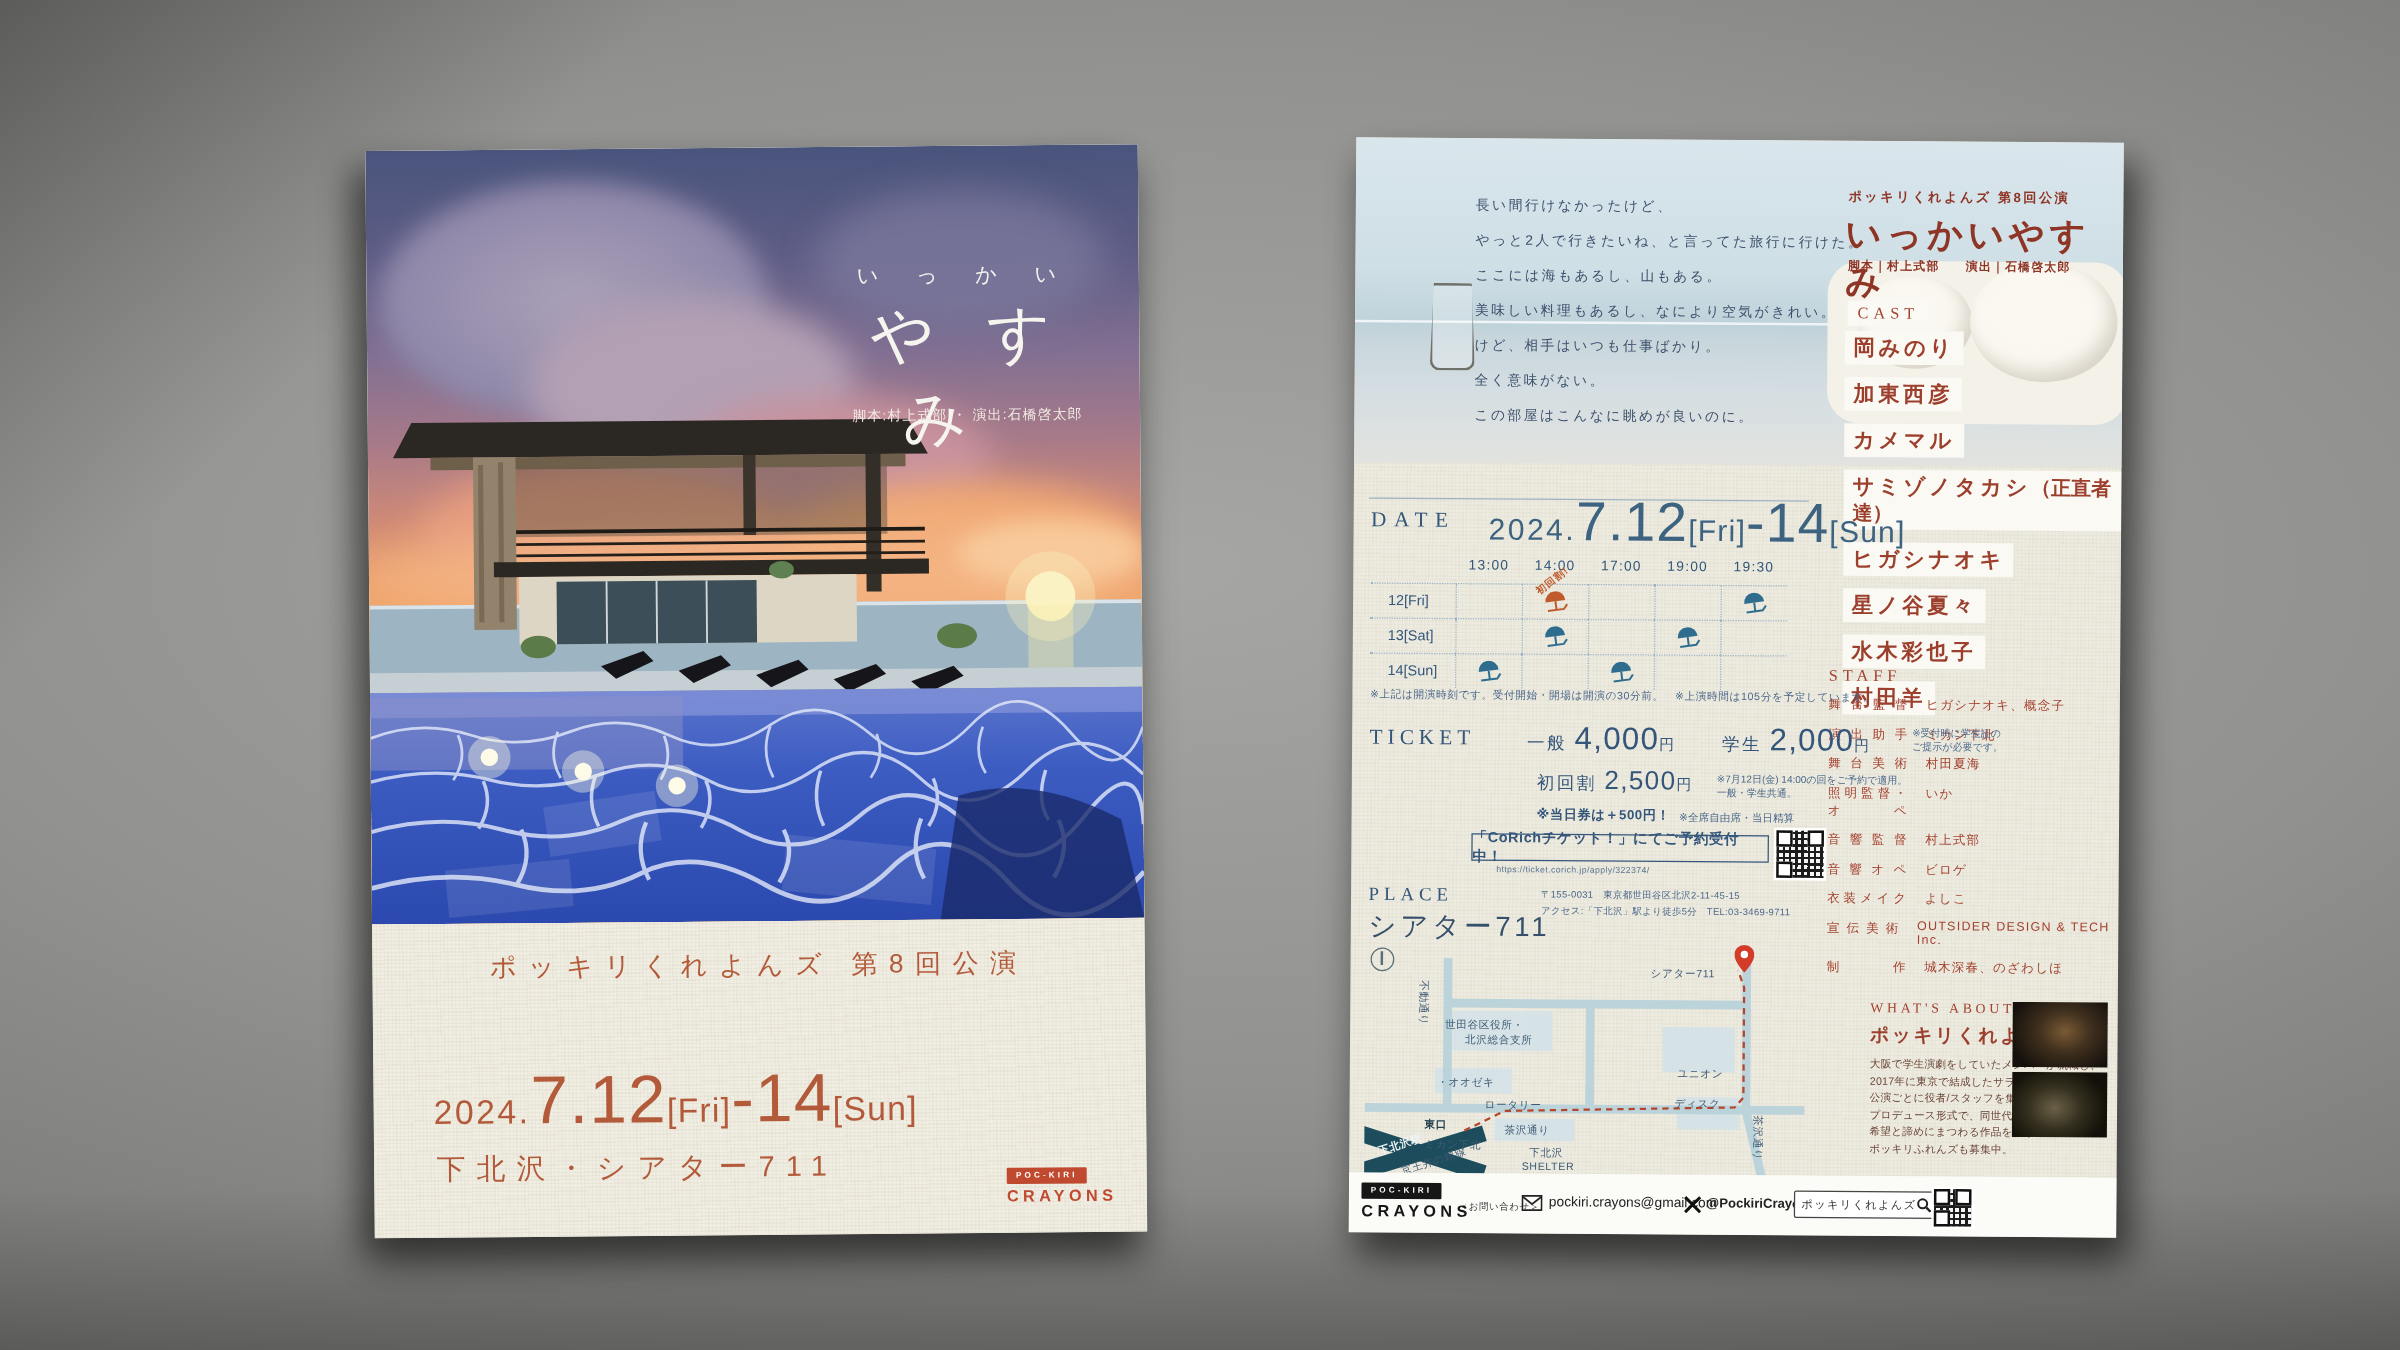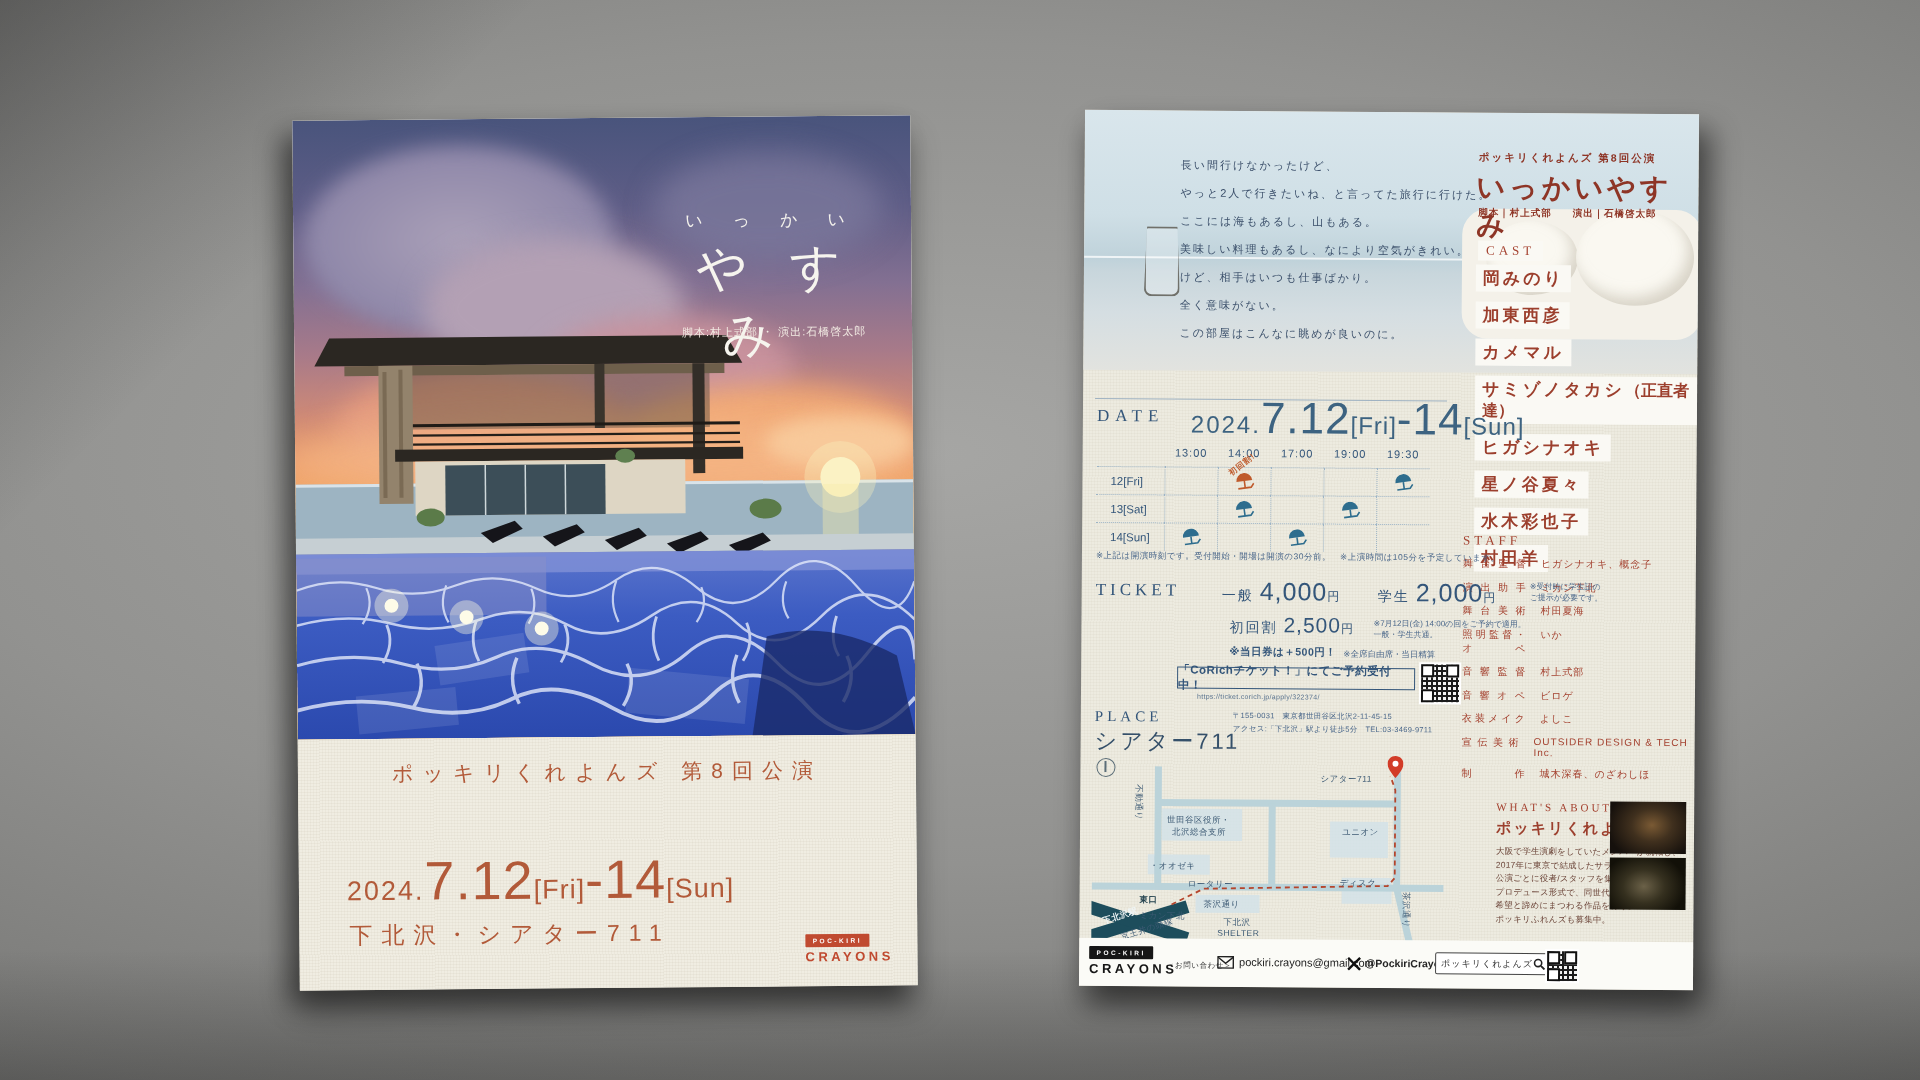--- a/index.html
+++ b/index.html
@@ -519,25 +519,25 @@
     </svg>
     <div class="compass"></div>
     <svg class="pin" width="16" height="22" viewBox="0 0 16 22">
       <path d="M8 0 C3.6 0 0 3.5 0 7.8 C0 13.5 8 22 8 22 C8 22 16 13.5 16 7.8 C16 3.5 12.4 0 8 0 Z" fill="#d23c28"></path>
       <circle cx="8" cy="7.6" r="3" fill="#fff"></circle>
     </svg>
     <div>
 
     <div class="map-label" style="left: 52px; top: 26px; transform: rotate(90deg);">不動通り</div>
         <div class="map-label" style="left: 228px; top: 14px;">シアター711</div>
-        <div class="map-label" style="left: 75px; top: 56px;">世田谷区役所・</div>
+        <div class="map-label" style="left: 64px; top: 56px;">世田谷区役所・</div>
         <div class="map-label" style="left: 80px; top: 68px;">北沢総合支所</div>
         <div class="map-label" style="left: 58px; top: 102px;">・オオゼキ</div>
         <div class="map-label" style="left: 248px; top: 70px; margin-top: 48px;">ディスク</div>
-        <div class="map-label" style="left: 250px; top: 67px;">ユニオン</div>
+        <div class="map-label" style="left: 250px; top: 94px;">ユニオン</div>
         <div class="map-label" style="left: 96px; top: 120px;">ロータリー</div>
         <div class="map-label" style="left: 112px; top: 140px;">茶沢通り</div>
         <div class="map-label" style="left: 48px; top: 152px;">ミカン下北</div>
         <div class="map-label" style="left: 132px; top: 158px;">下北沢</div>
         <div class="map-label" style="left: 126px; top: 169px;">SHELTER</div>
         <div class="map-label" style="left: 320px; top: 132px; transform: rotate(90deg);">茶沢通り</div>
         <div class="map-label dark" style="left: 48px; top: 136px;">東口</div>
         <div class="map-label station" style="left: 10px; top: 158px; transform: rotate(-18deg);">下北沢駅</div>
         <div class="map-label" style="left: 28px; top: 174px; transform: rotate(-18deg);">京王井の頭線</div>
       </div>

